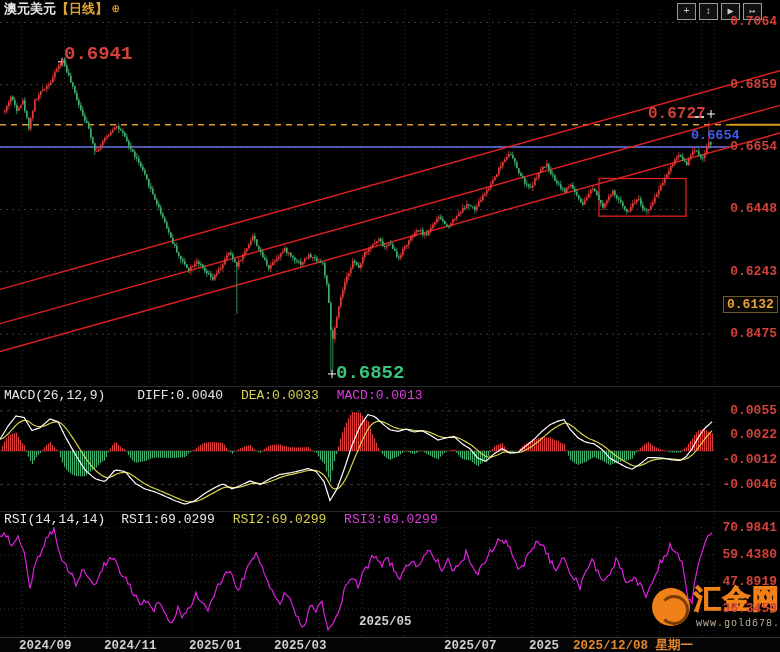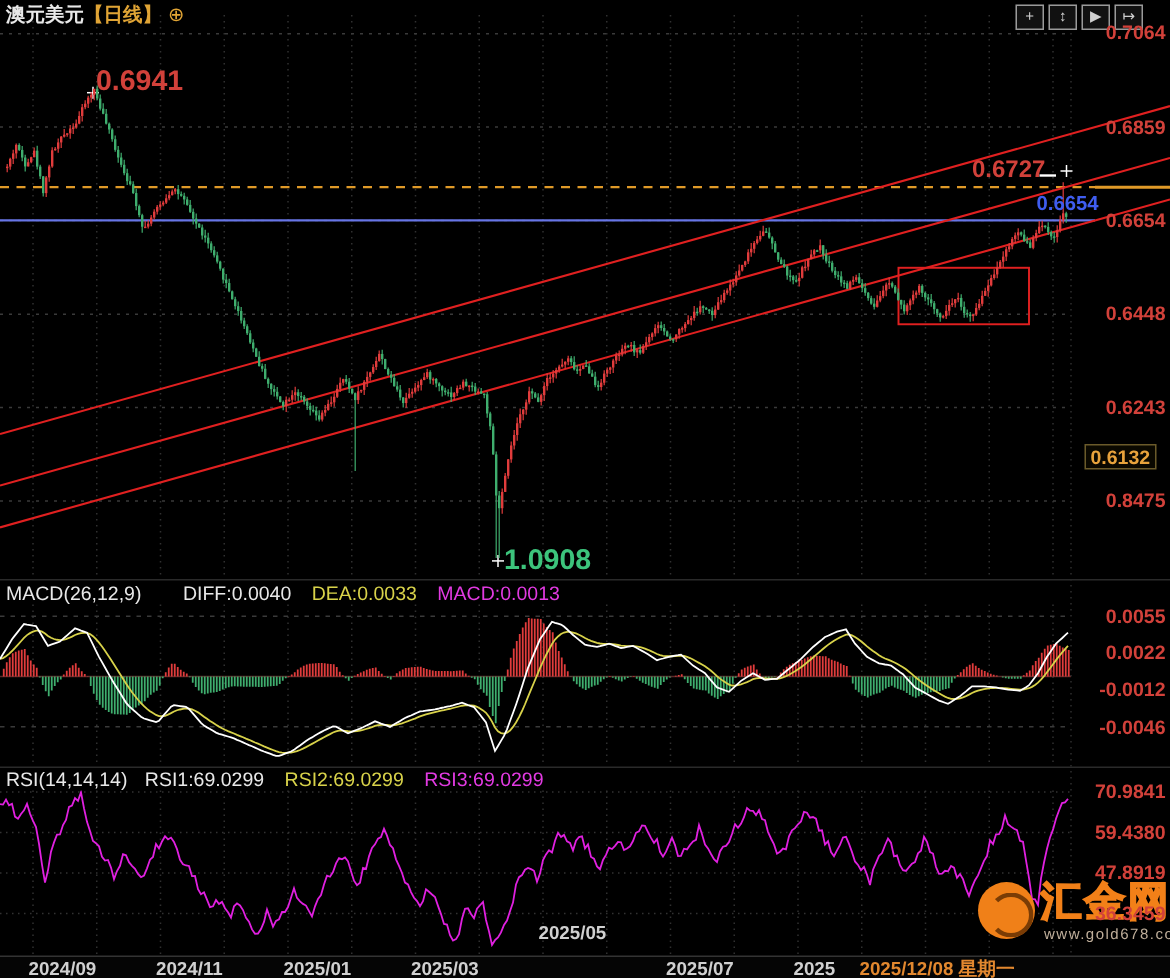--- a/index.html
+++ b/index.html
@@ -1,17 +1,17 @@
 <!DOCTYPE html>
 <html><head>
 <meta charset="utf-8">
 <style>
   html,body{margin:0;padding:0;background:#000;}
   #app{position:relative;width:780px;height:652px;background:#000;overflow:hidden;
-       font-family:Liberation Sans, sans-serif;}
+       font-family:Liberation Mono, monospace;}
   svg{position:absolute;left:0;top:0;}
   .ov{position:absolute;white-space:nowrap;line-height:1;}
   .title{left:4px;top:3px;font-size:13px;font-weight:bold;color:#e8e8e8;}
   .title .period{color:#e0a435;}
   .title .plus{color:#e0a435;font-weight:normal;margin-left:4px;font-size:13px;}
   .toolbar{right:18px;top:3px;display:flex;gap:3px;}
   .tbtn{width:17px;height:15px;border:1px solid #9a9a9a;background:#111;color:#cfcfcf;
         font-size:10px;display:flex;align-items:center;justify-content:center;cursor:pointer;}
   .ann{font-weight:bold;font-size:19px;}
   .ann-red{color:#d2413a;}
@@ -1224,21 +1224,21 @@
     <div class="tbtn">
         <span>▶</span>
       </div>
     <div class="tbtn">
         <span>↦</span>
       </div>
   </div>
 
   <div class="ov ann ann-red" style="left:64px;top:45px;">0.6941</div>
   <div class="ov ann ann-red" style="left:648px;top:106px;font-size:16px;">0.6727</div>
-  <div class="ov ann ann-green" style="left:336px;top:364px;">1.0908</div>
+  <div class="ov ann ann-green" style="left:336px;top:364px;">0.6852</div>
   <div class="ov cur-blue" style="left:691px;top:129px;">0.6654</div>
 
   <div class="ov ind-head" style="top:389px;">
     <span class="w">MACD(26,12,9)</span>
     <span class="w" style="margin-left:24px;">DIFF:0.0040</span>
     <span class="y">DEA:0.0033</span>
     <span class="m">MACD:0.0013</span>
   </div>
 
   <div class="ov ind-head" style="top:513px;">

